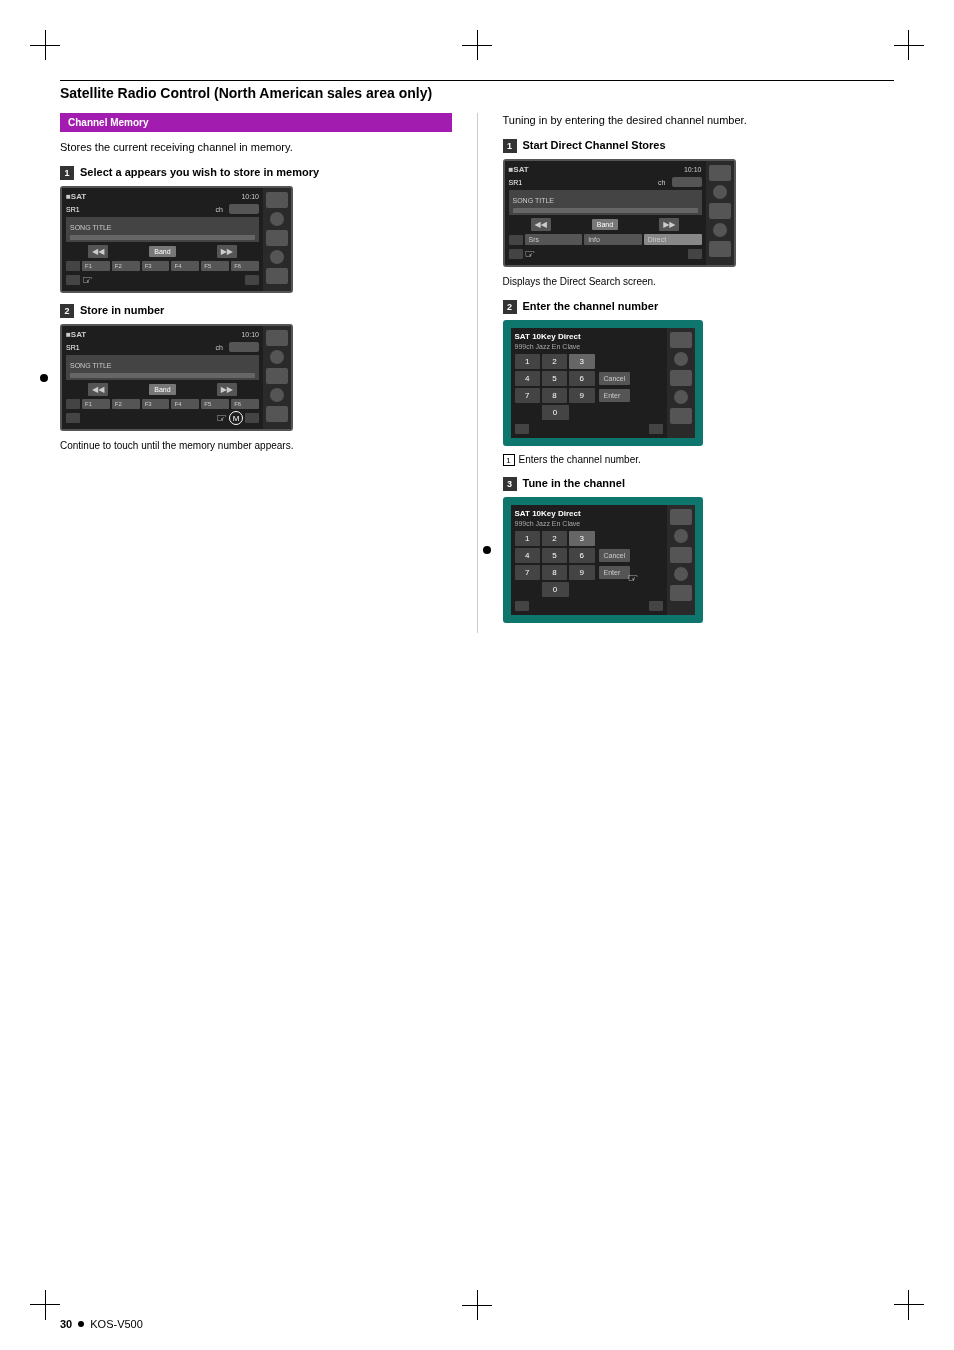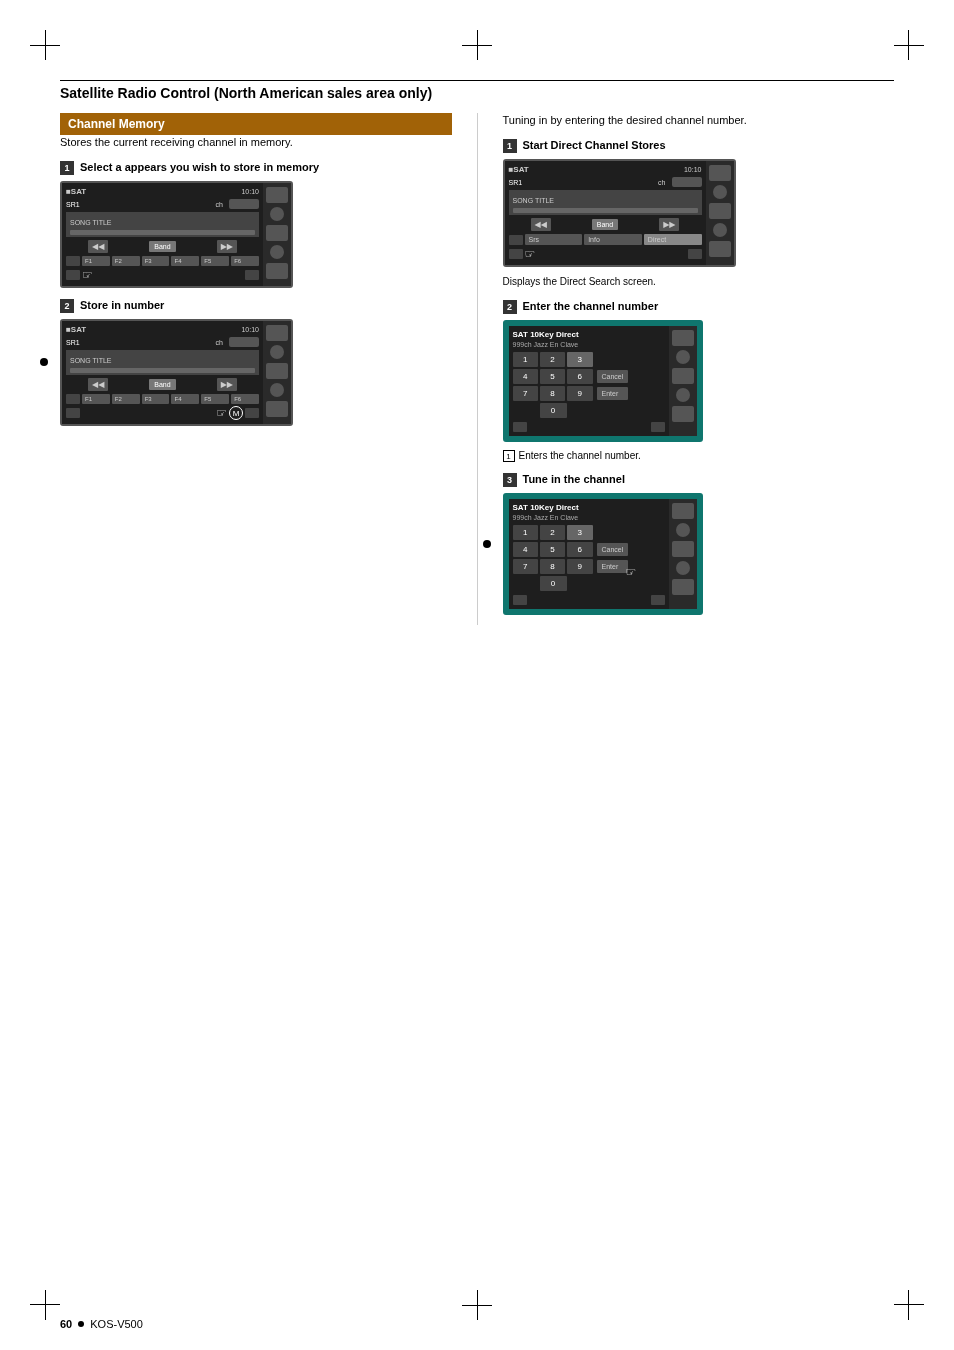--- a/index.html
+++ b/index.html
@@ -111,26 +111,26 @@
     }
     .col-left {
       flex: 1;
     }
     .col-right {
       flex: 1;
     }
 
     
     .section-box {
-      background: #a16207;
+      background: #a21caf;
       color: #fff;
       padding: 4px 8px;
-      font-size: 12px;
+      font-size: 10px;
       font-weight: bold;
-      margin-bottom: 0;
+      margin-bottom: 8px;
     }
 
     .section-desc {
       font-size: 11px;
       margin-bottom: 10px;
       line-height: 1.4;
     }
 
     
     .step {
@@ -358,21 +358,21 @@
       border-radius: 50%;
     }
 
     .page-model {
       font-size: 11px;
     }
 
     
     .screen-10key {
       background: #f9a8d4;
-      border: 6px solid #0f766e;
+      border: 8px solid #0f766e;
       border-radius: 3px;
       margin-bottom: 8px;
       display: flex;
       width: 200px;
     }
 
     .keypad-area {
       flex: 1;
       background: #1e1e1e;
       padding: 4px;
@@ -594,20 +594,21 @@
             </div>
           </div>
           <div class="device-sidebar">
             <div class="device-sidebar-btn"></div>
             <div class="device-sidebar-btn-circle"></div>
             <div class="device-sidebar-btn"></div>
             <div class="device-sidebar-btn-circle"></div>
             <div class="device-sidebar-btn"></div>
           </div>
         </div>
+        <div class="step-desc">Continue to touch until the memory number appears.</div>
       </div>
     </div>
 
     <div class="col-divider"></div>
 
     <div class="col-right">
       <div class="section-desc">Tuning in by entering the desired channel number.</div>
 
       <div class="step">
         <div class="step-header">
@@ -771,16 +772,16 @@
             <div class="device-sidebar-btn"></div>
           </div>
         </div>
       </div>
 
     </div>
   </div>
 </div>
 
 <div class="page-footer">
-  <span class="page-num">60</span>
+  <span class="page-num">30</span>
   <div class="page-bullet"></div>
   <span class="page-model">KOS-V500</span>
 </div>
 
 </body></html>

